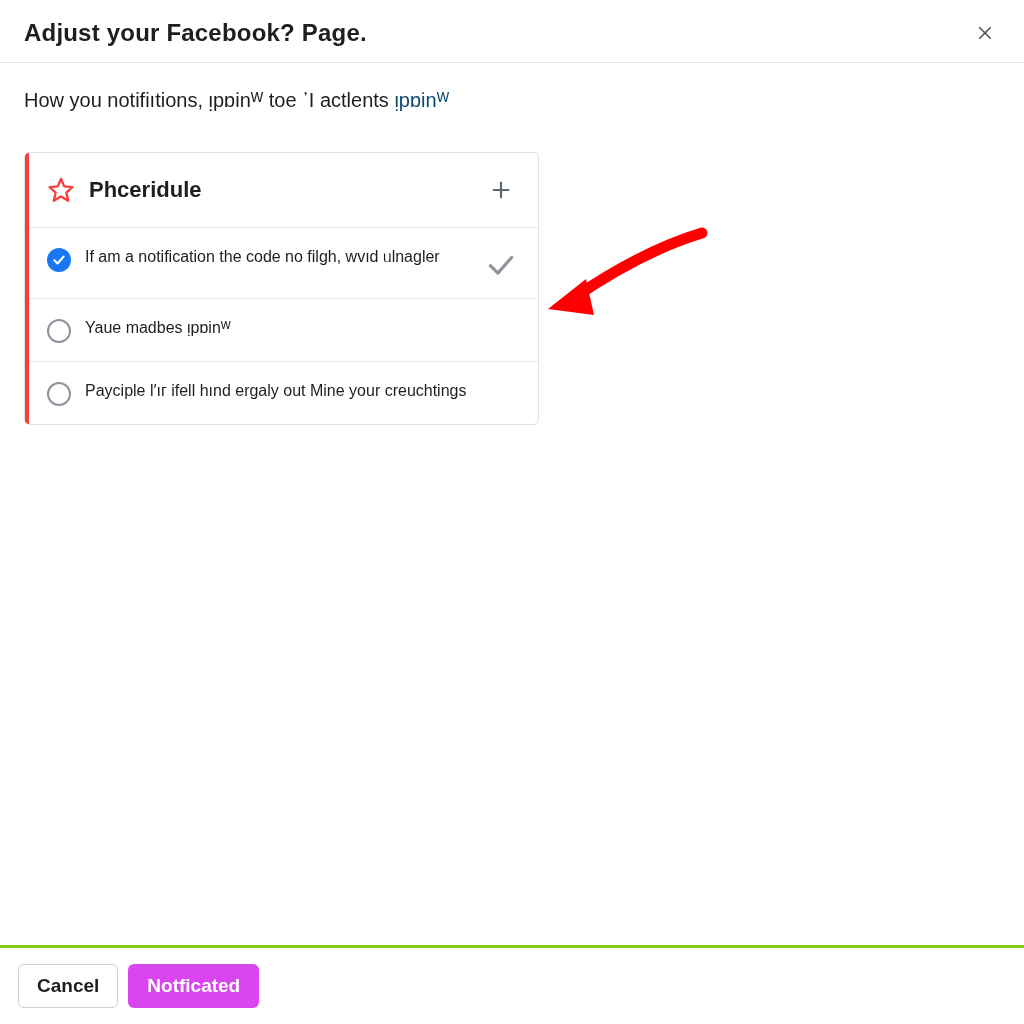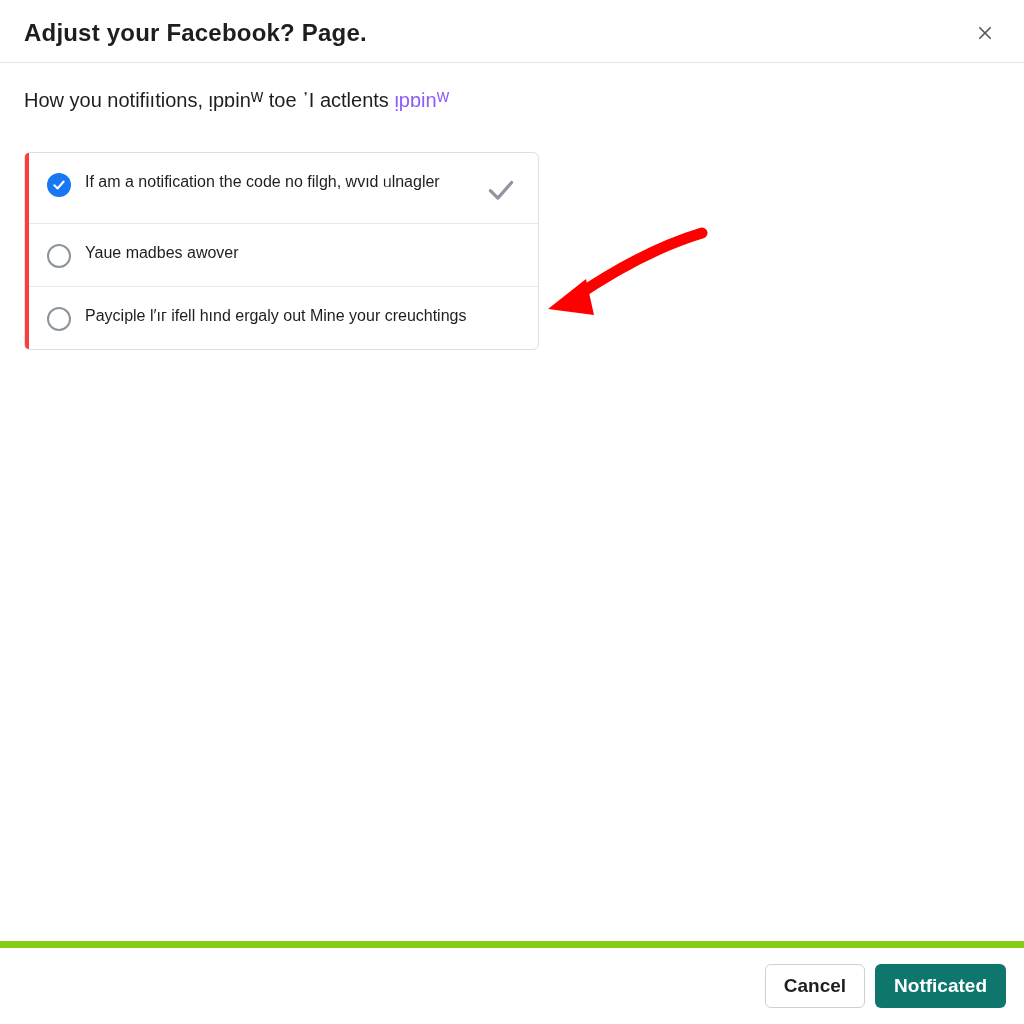--- a/index.html
+++ b/index.html
@@ -16,21 +16,21 @@
   .close-btn {
     width: 30px; height: 30px; border-radius: 50%;
     display: flex; align-items: center; justify-content: center;
     cursor: pointer; color: #555;
   }
   .close-btn svg { width: 18px; height: 18px; }
 
   .body { flex: 1 1 auto; padding: 26px 24px 0 24px; position: relative; }
 
   .subtext { font-size: 20px; color: #1c1e21; }
-  .subtext .link { color: #8b5cf6; margin-top: 21px; }
+  .subtext .link { color: #0c4a6e; margin-top: 21px; }
 
   .card {
     width: 515px;
     margin-top: 40px;
     border: 1px solid #dddfe2;
     border-radius: 6px;
     position: relative;
     background: #fff;
   }
   .card-accent {
@@ -76,31 +76,31 @@
   .arrow {
     position: absolute;
     left: 542px;
     top: 158px;
     width: 170px;
     height: 110px;
     pointer-events: none;
   }
 
   .footer {
-    border-top: 7px solid #84cc16;
+    border-top: 3px solid #84cc16;
     padding: 16px 18px;
-    display: flex; justify-content: flex-end; gap: 10px;
+    display: flex; justify-content: flex-start; gap: 10px;
   }
   .btn {
     font-size: 19px; font-weight: 600;
     padding: 10px 18px; border-radius: 6px; cursor: pointer;
     border: 1px solid transparent;
   }
   .btn-secondary { background: #fff; color: #1c1e21; border-color: #ccd0d5; }
-  .btn-primary { background: #0f766e; color: #fff; }
+  .btn-primary { background: #d946ef; color: #fff; }
 </style>
 </head>
 <body>
 
 <div class="modal">
 
   <div class="header">
     <div class="header-title">Adjust your Facebook? Page.</div>
     <div class="close-btn">
       <svg viewBox="0 0 24 24" fill="none" stroke="currentColor" stroke-width="2.2" stroke-linecap="round">
@@ -112,38 +112,54 @@
 
   <div class="body">
 
     <div class="subtext">
       <span>How you notifiıtions, ᴉрɒіnᵂ toe ᾽I actӏents </span><span class="link">ᴉрɒіnᵂ</span>
     </div>
 
     <div class="card">
       <div class="card-accent"></div>
 
+      <div class="card-header">
+        <div class="card-header-left">
+          <span class="star-icon">
+            <svg viewBox="0 0 24 24" fill="none" stroke="currentColor" stroke-width="2" stroke-linejoin="round" stroke-linecap="round">
+              <polygon points="12 2.5 14.8 8.9 21.8 9.6 16.6 14.3 18.2 21.2 12 17.6 5.8 21.2 7.4 14.3 2.2 9.6 9.2 8.9 12 2.5"></polygon>
+            </svg>
+          </span>
+          <span class="card-title">Phceridule</span>
+        </div>
+        <span class="plus-btn">
+          <svg viewBox="0 0 24 24" fill="none" stroke="currentColor" stroke-width="2.4" stroke-linecap="round">
+            <line x1="12" y1="4" x2="12" y2="20"></line>
+              <line x1="4" y1="12" x2="20" y2="12"></line>
+          </svg>
+        </span>
+      </div>
 
       <div class="row">
         <span class="radio selected">
           <svg viewBox="0 0 24 24" fill="none" stroke="currentColor" stroke-width="3.5" stroke-linecap="round" stroke-linejoin="round">
             <polyline points="4 12.5 9.5 18 20 6"></polyline>
           </svg>
         </span>
         <span class="label">If am a notification the code no filgh, wᴠıd ᥙlnagler</span>
         <span class="trail-check">
           <svg viewBox="0 0 24 24" fill="none" stroke="currentColor" stroke-width="2.5" stroke-linecap="round" stroke-linejoin="round">
             <polyline points="3.5 12.5 9.5 18.5 20.5 6"></polyline>
           </svg>
         </span>
       </div>
 
       <div class="row">
         <span class="radio"></span>
-        <span class="label">Yaue madbes aᴡover</span>
+        <span class="label">Yaue madbes ᴉрɒіnᵂ</span>
       </div>
 
       <div class="row">
         <span class="radio"></span>
         <span class="label">Payciple l′ıг ifell hınd ergaly out Mine your creuchtings</span>
       </div>
 
     </div>
 
     <svg class="arrow" viewBox="0 0 170 110">

